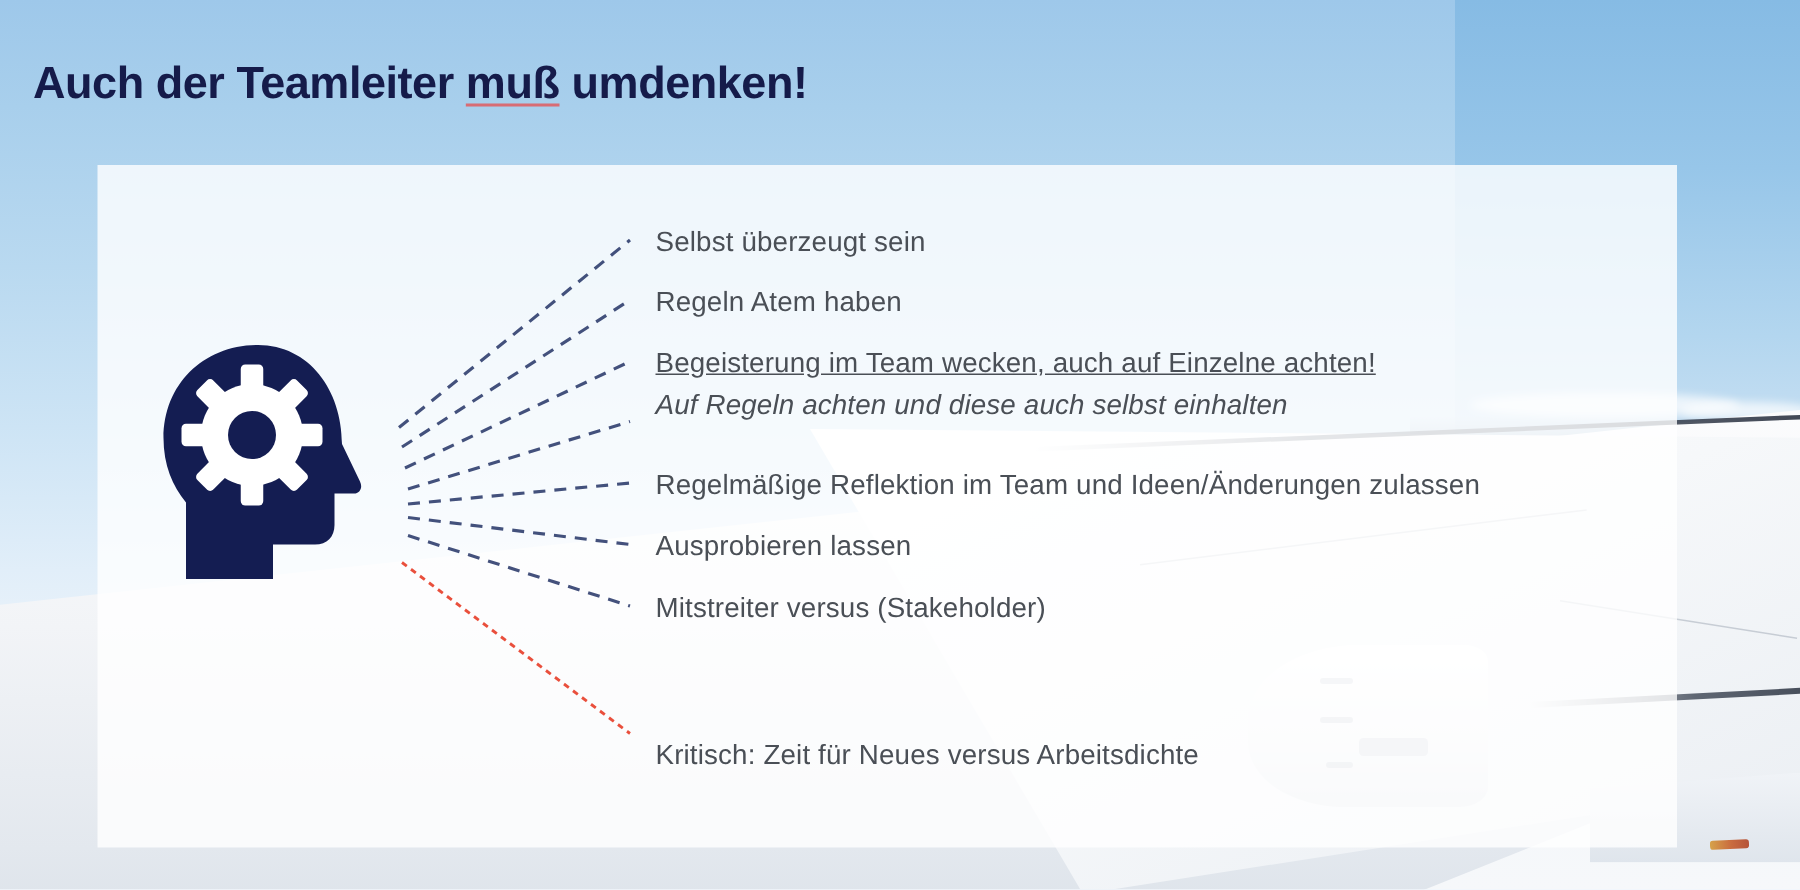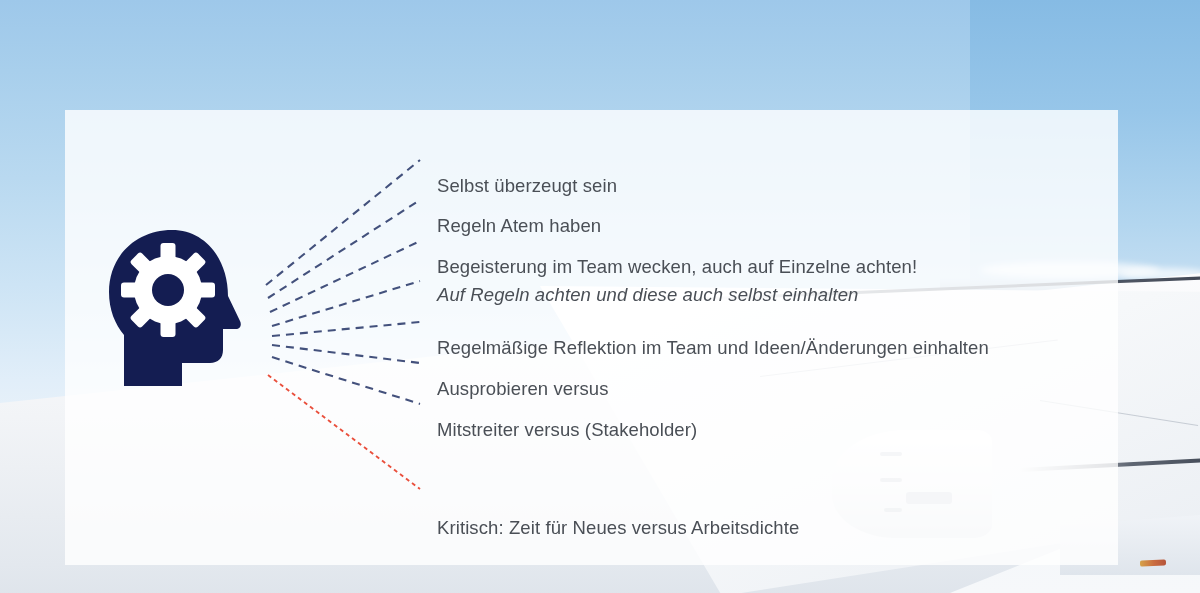--- a/index.html
+++ b/index.html
@@ -196,21 +196,20 @@
     width: 640px;
   }
   .bullet {
     position: absolute;
     left: 0;
     font-size: 18.5px;
     font-weight: 400;
     color: #4a4f56;
     white-space: nowrap;
     letter-spacing: .1px;
-    margin-top: 25px;
   }
 </style>
 </head>
 <body>
 
 <div id="slide">
 
   <div class="bg-photo">
     <div class="sky"></div>
     <div class="sky-right"></div>
@@ -233,20 +232,21 @@
     <div class="nacelle-detail" style="left:880px; top:478px; width:22px; height:4px; border-radius:2px;"></div>
     <div class="nacelle-detail" style="left:884px; top:508px; width:18px; height:4px; border-radius:2px;"></div>
     <div class="nacelle-detail" style="left:906px; top:492px; width:46px; height:12px; border-radius:3px; background:rgba(170,180,195,.5);"></div>
 
     <div class="wing-flap"></div>
     <div class="warn-mark"></div>
   </div>
 
   <div class="panel"></div>
 
+  <h1 class="title"><span>Auch der Teamleiter </span><span class="misspelled">muß</span><span> umdenken!</span></h1>
 
   <div class="head-icon">
     <svg viewBox="0 0 140 160" width="140" height="160" aria-hidden="true">
 
       <path d="M66 2
                C 30 2, 3 28, 3 64
                C 3 82, 9 96, 18 107
                L 18 158
                L 76 158
                L 76 135
@@ -284,21 +284,21 @@
       <line x1="272" y1="326" x2="420" y2="281" stroke="#2b3a6b" stroke-width="2.1" stroke-dasharray="8 6" stroke-linecap="butt" opacity=".88"></line>
       <line x1="272" y1="336" x2="420" y2="322" stroke="#2b3a6b" stroke-width="2.1" stroke-dasharray="8 6" stroke-linecap="butt" opacity=".88"></line>
       <line x1="272" y1="345" x2="420" y2="363" stroke="#2b3a6b" stroke-width="2.1" stroke-dasharray="8 6" stroke-linecap="butt" opacity=".88"></line>
       <line x1="272" y1="357" x2="420" y2="404" stroke="#2b3a6b" stroke-width="2.1" stroke-dasharray="8 6" stroke-linecap="butt" opacity=".88"></line>
       <line x1="268" y1="375" x2="420" y2="489" stroke="#e8412c" stroke-width="1.9" stroke-dasharray="4 3.5" stroke-linecap="butt" opacity=".92"></line>
     </svg>
 
   <div class="bullets">
       <div class="bullet" style="top: 0px;">Selbst überzeugt sein</div>
       <div class="bullet" style="top: 40px;">Regeln Atem haben</div>
-      <div class="bullet" style="top: 81px;">Begeisterung im Team wecken, auch auf Einzelne achten!</div>
+      <div class="bullet" style="top: 81px; text-decoration: underline;">Begeisterung im Team wecken, auch auf Einzelne achten!</div>
       <div class="bullet" style="top: 109px; font-style: italic;">Auf Regeln achten und diese auch selbst einhalten</div>
-      <div class="bullet" style="top: 162px;">Regelmäßige Reflektion im Team und Ideen/Änderungen einhalten</div>
-      <div class="bullet" style="top: 203px;">Ausprobieren versus</div>
+      <div class="bullet" style="top: 162px;">Regelmäßige Reflektion im Team und Ideen/Änderungen zulassen</div>
+      <div class="bullet" style="top: 203px;">Ausprobieren lassen</div>
       <div class="bullet" style="top: 244px;">Mitstreiter versus (Stakeholder)</div>
       <div class="bullet" style="top: 342px;">Kritisch: Zeit für Neues versus Arbeitsdichte</div>
     </div>
 
 </div>
 
 </body></html>

